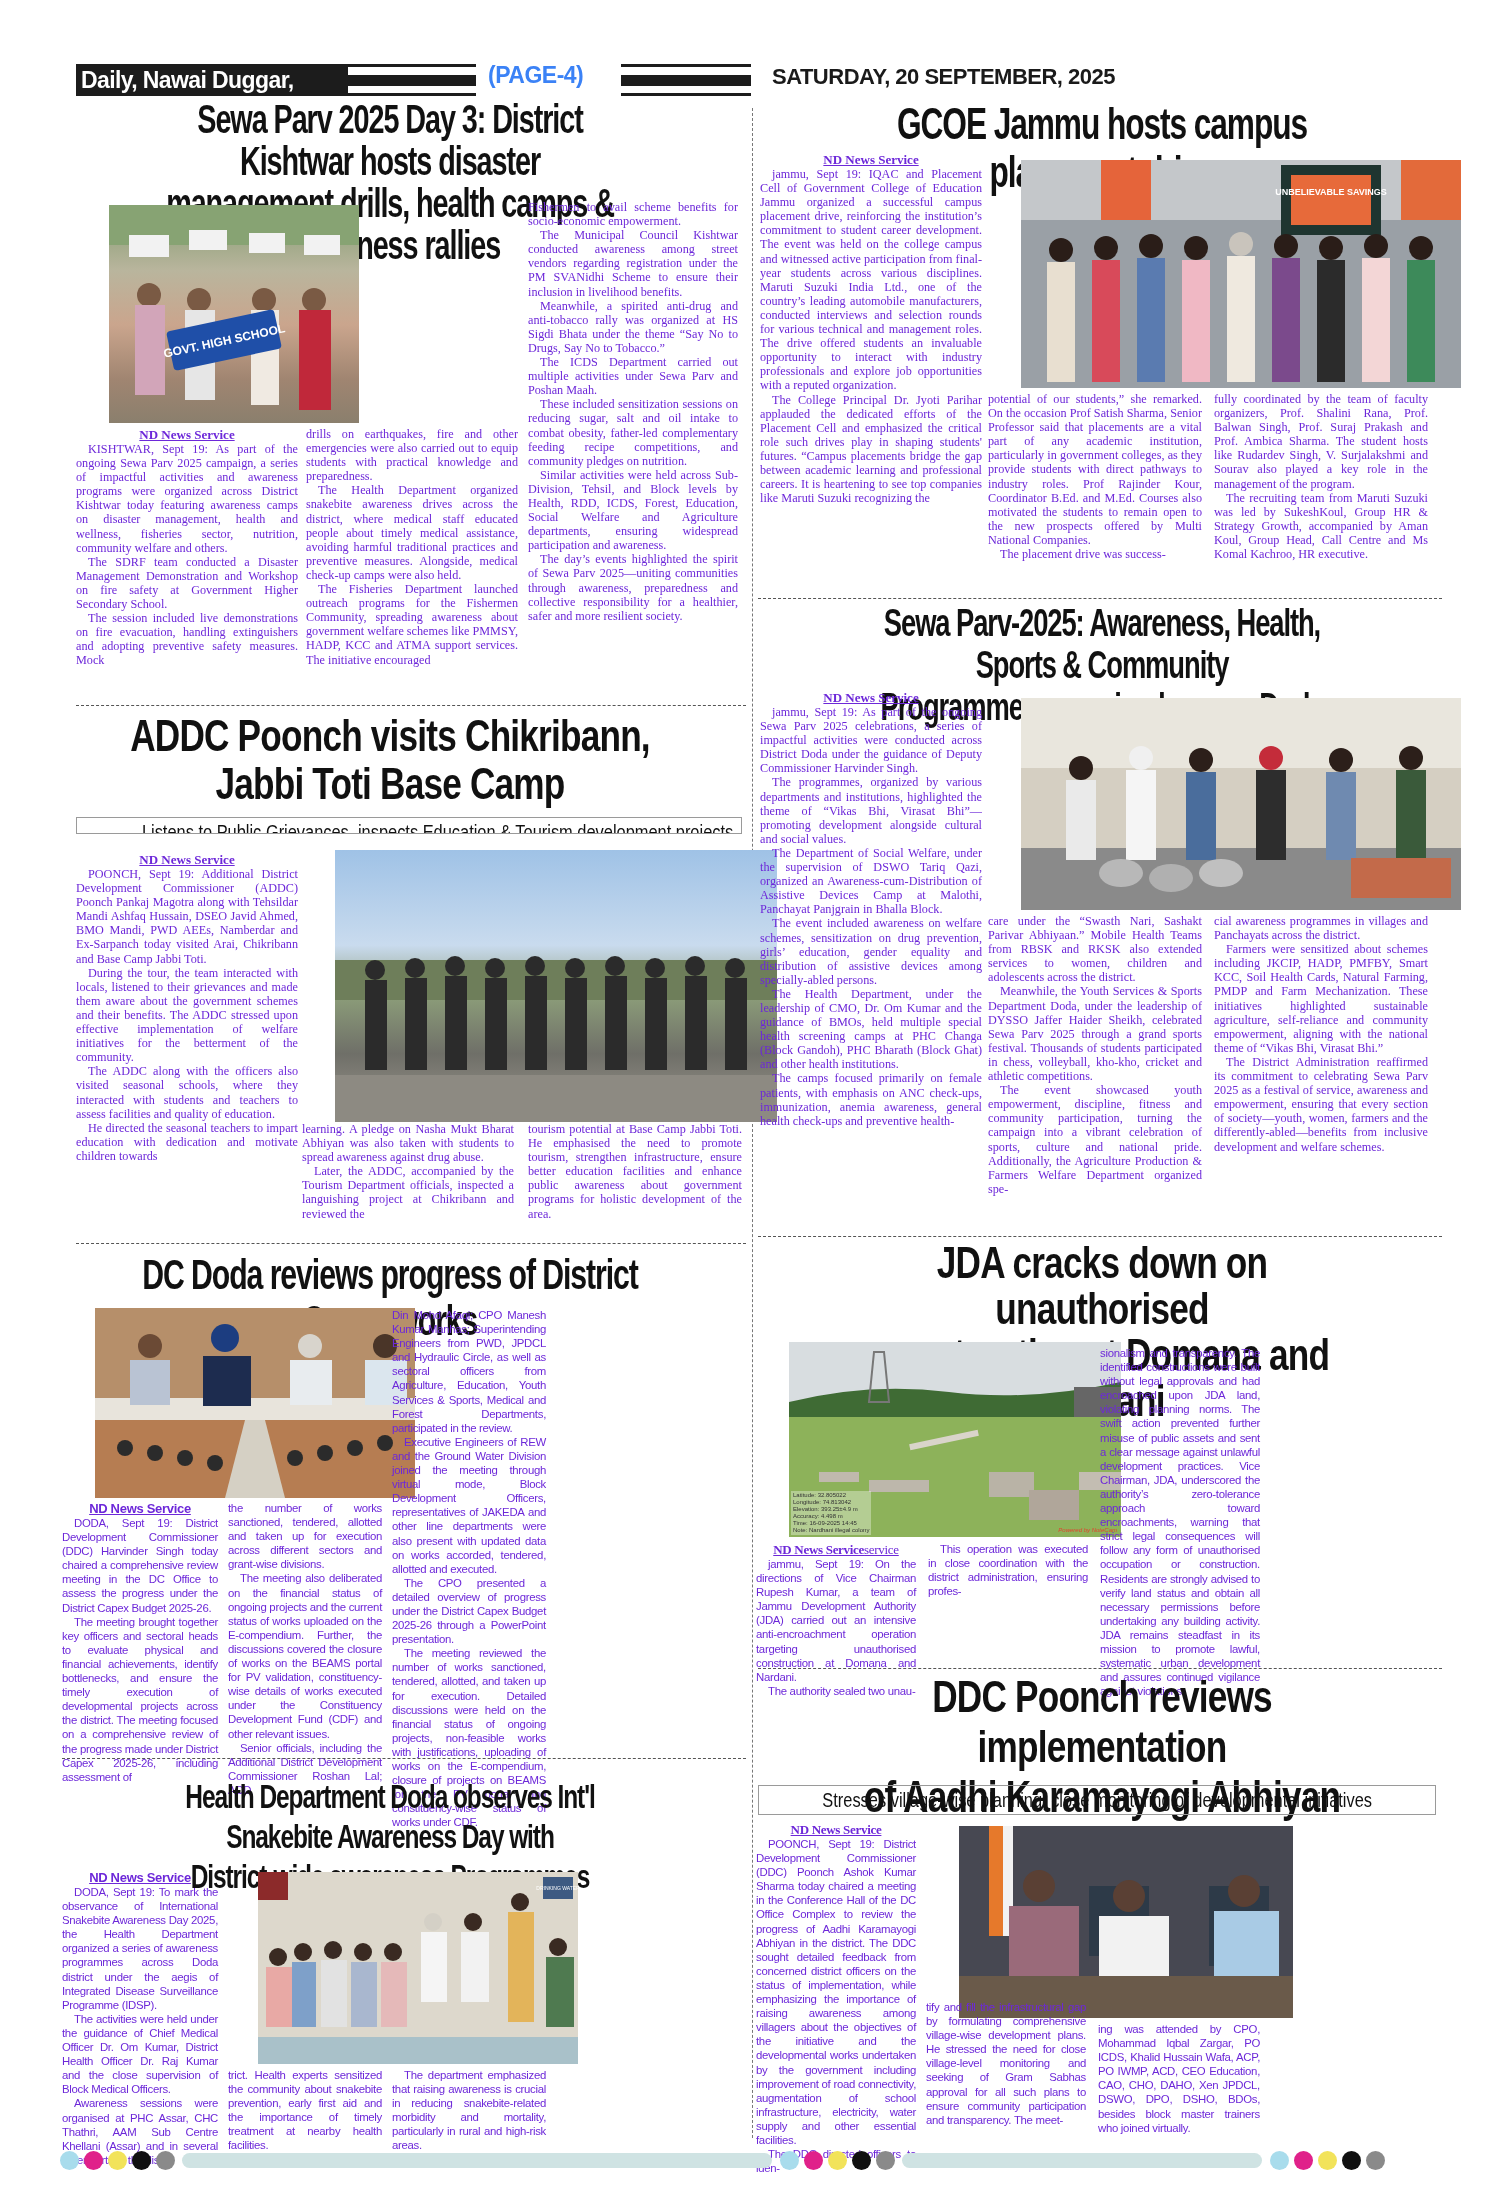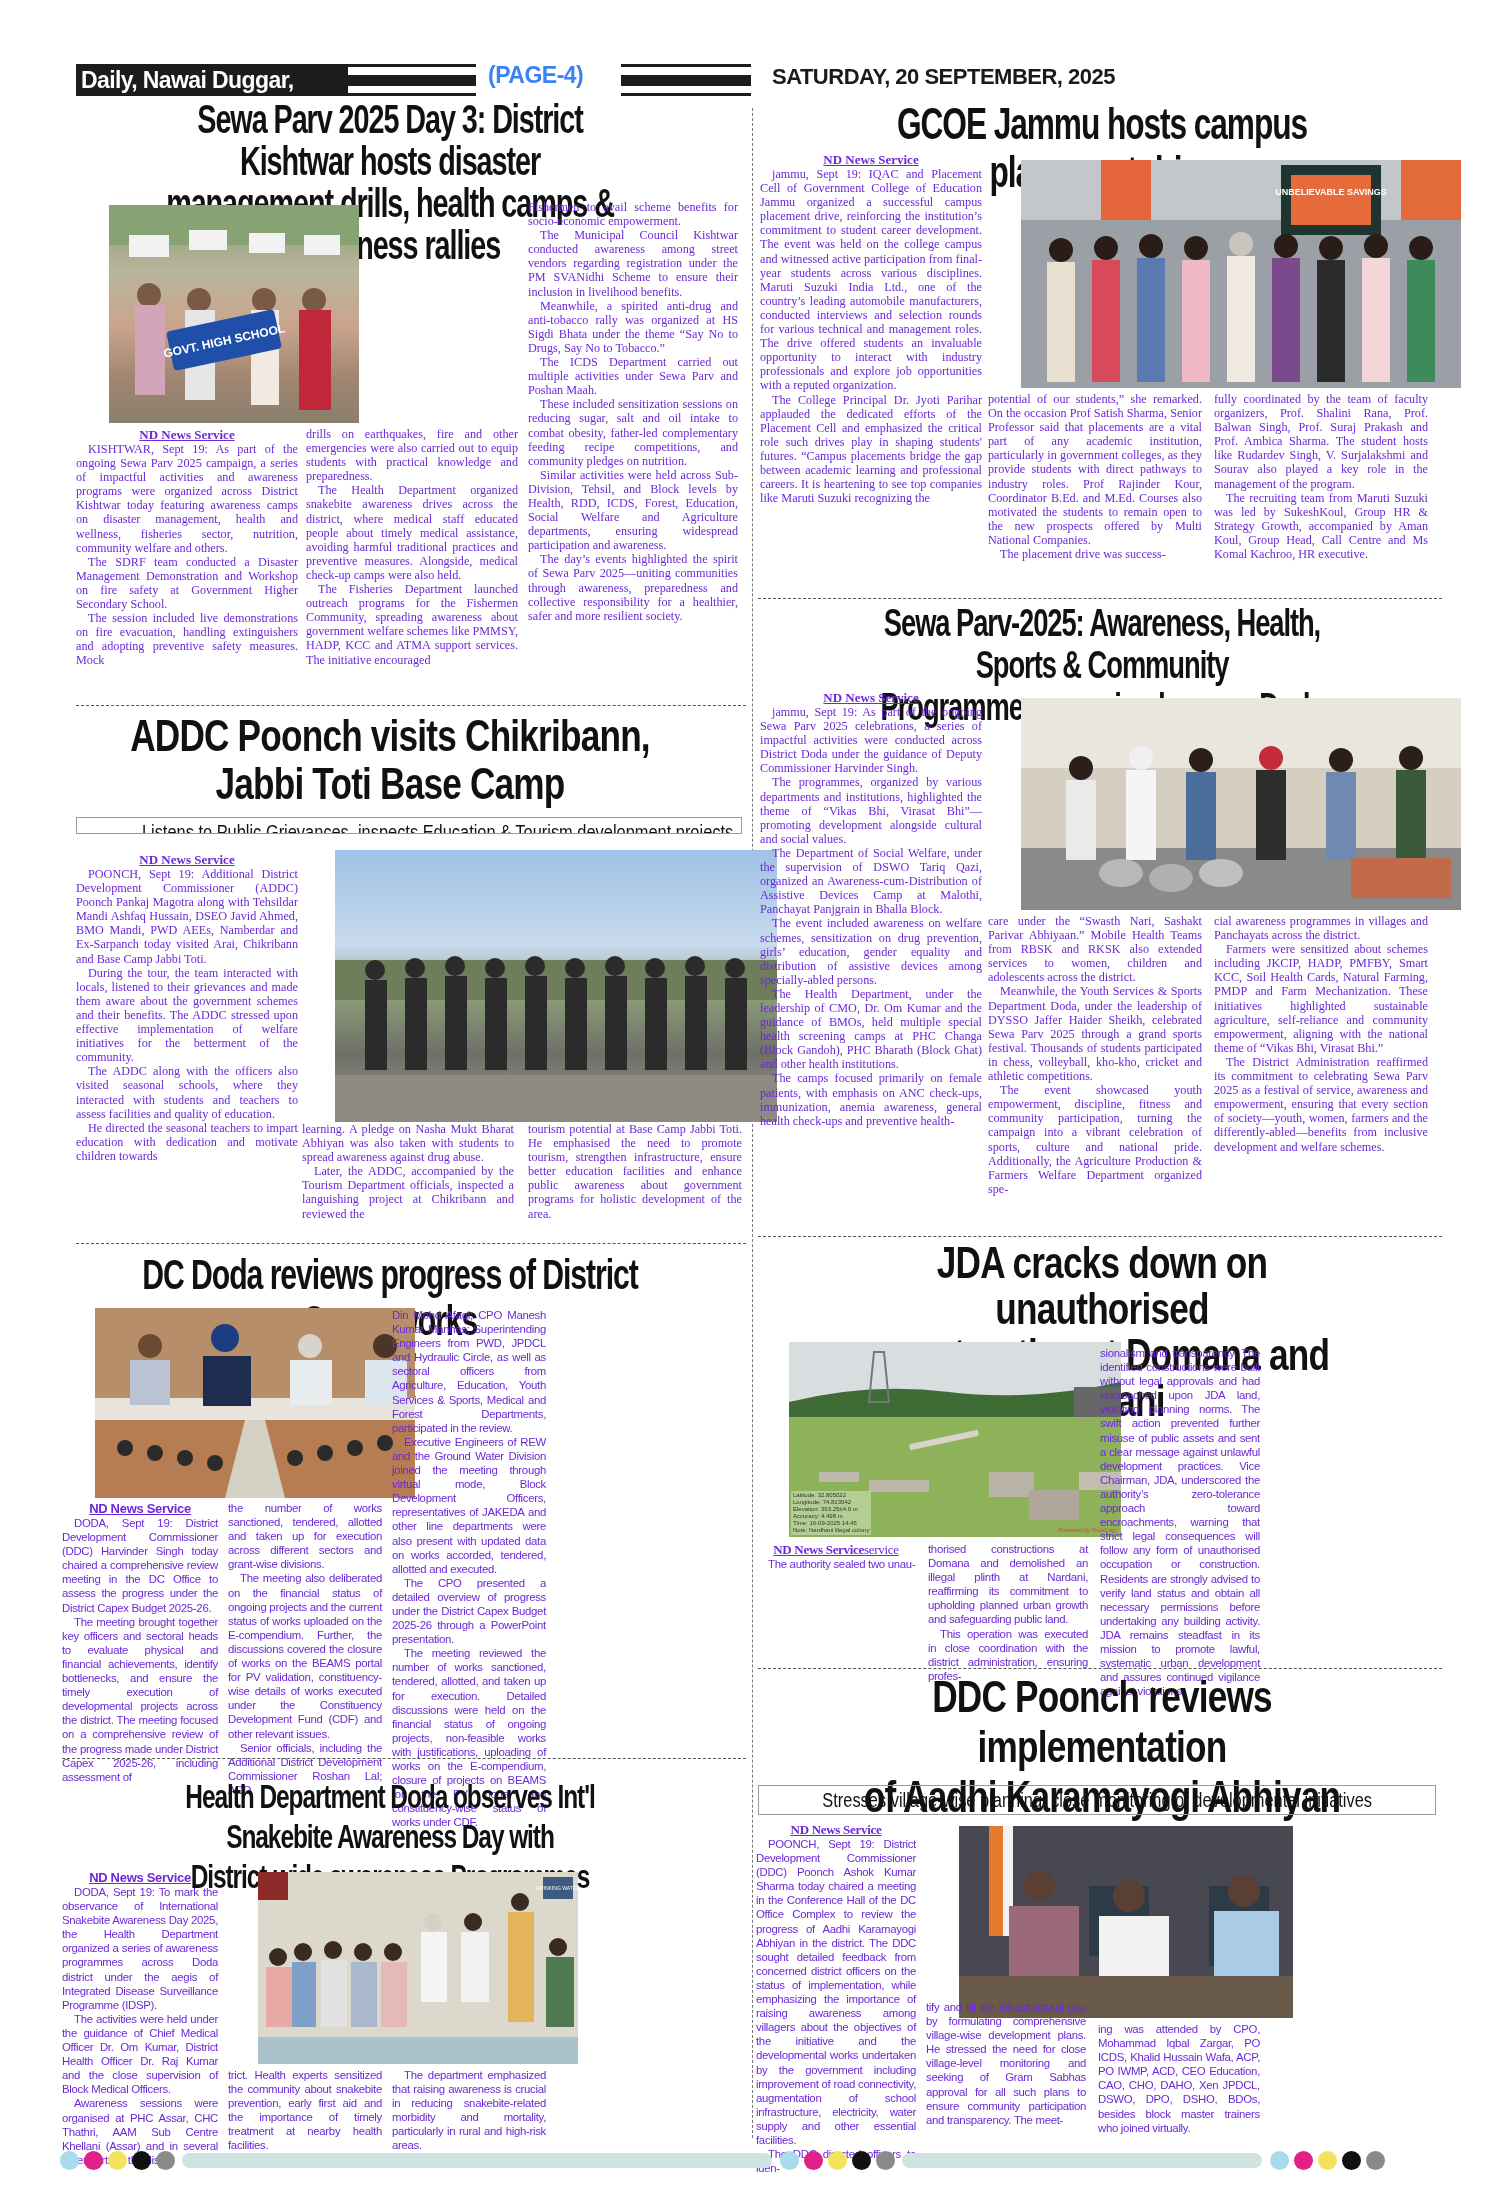--- a/index.html
+++ b/index.html
@@ -387,24 +387,24 @@
       <div>Longitude: 74.813042</div>
       <div>Elevation: 393.25±4.9 m</div>
       <div>Accuracy: 4.498 m</div>
       <div>Time: 16-09-2025 14:45</div>
       <div>Note: Nardhani illegal colony</div>
     </div>
     <div style="position:absolute; right:4px; bottom:4px; font-family:'Liberation Sans',sans-serif; font-size:6px; font-style:italic; color:#e0432e;">Powered by NoteCam</div>
   </div>
   <div class="col narrow" style="left:756px; top:1542px; width:160px;">
     <span class="byline" style="font-family:'Liberation Serif',serif;"><span>ND News Service</span><span style="font-weight:normal; text-decoration:none;">service</span></span>
+    <p>jammu, Sept 19: On the directions of Vice Chairman Rupesh Kumar, a team of Jammu Development Authority (JDA) carried out an intensive anti-encroachment operation targeting unauthorised construction at Domana and Nardani.</p>
     <p>The authority sealed two unau-</p>
   </div>
   <div class="col narrow" style="left:928px; top:1542px; width:160px;">
-    <p style="text-indent:0">thorised constructions at Domana and demolished an illegal plinth at Nardani, reaffirming its commitment to upholding planned urban growth and safeguarding public land.</p>
     <p>This operation was executed in close coordination with the district administration, ensuring profes-</p>
   </div>
   <div class="col narrow" style="left:1100px; top:1346px; width:160px;">
     <p style="text-indent:0">sionalism and transparency. The identified constructions were built without legal approvals and had encroached upon JDA land, violating planning norms. The swift action prevented further misuse of public assets and sent a clear message against unlawful development practices. Vice Chairman, JDA, underscored the authority’s zero-tolerance approach toward encroachments, warning that strict legal consequences will follow any form of unauthorised occupation or construction. Residents are strongly advised to verify land status and obtain all necessary permissions before undertaking any building activity. JDA remains steadfast in its mission to promote lawful, systematic urban development and assures continued vigilance against violations.</p>
   </div>
   <div class="hdash" style="left:758px; top:1668px; width:684px;"></div>
 </section>
 
 <section>
   <div class="headline big" style="left:762px; top:1672px; width:680px; font-size:44px; line-height:50px;">

